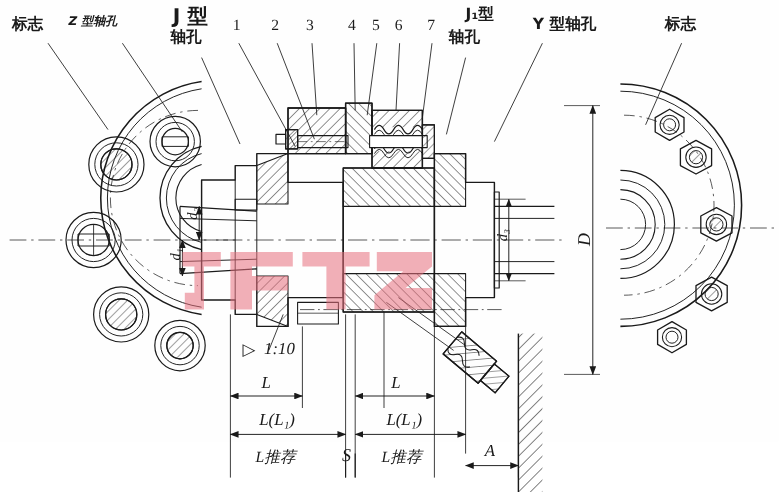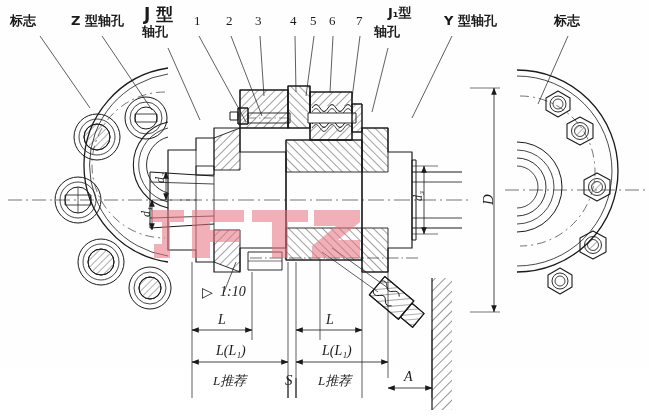--- a/index.html
+++ b/index.html
@@ -320,21 +320,21 @@
   <svg class="wm" viewBox="0 0 215 68">
     <g fill="#e8707e">
       <path d="M4,10 L36,10 L36,22 L22,22 L22,58 L6,58 L6,44 L14,44 L14,22 L4,22 Z"></path>
       <path d="M44,10 L96,10 L96,22 L62,22 L62,30 L92,30 L92,42 L62,42 L62,58 L44,58 Z"></path>
       <path d="M104,10 L160,10 L160,22 L140,22 L140,58 L124,58 L124,22 L104,22 Z"></path>
       <path d="M166,10 L212,10 L212,22 L190,40 L212,40 L212,58 L164,58 L164,46 L188,26 L166,26 Z"></path>
     </g>
   </svg>
 
   <div class="lbl cn" style="left:10px;top:14px;font-size:13px;">标志</div>
-  <div class="lbl cn" style="left:71px;top:14px;font-size:13px;">Z 型轴孔</div>
+  <div class="lbl cn" style="left:57px;top:14px;font-size:10px;font-style:italic;">Z 型轴孔</div>
   <div class="lbl cn" style="left:144px;top:6px;font-size:17px;">J 型</div>
   <div class="lbl cn" style="left:142px;top:25px;font-size:13px;">轴孔</div>
   <div class="lbl cn" style="left:388px;top:6px;font-size:13px;">J₁型</div>
   <div class="lbl cn" style="left:374px;top:25px;font-size:13px;">轴孔</div>
   <div class="lbl cn" style="left:444px;top:14px;font-size:13px;text-align:center;">Y 型轴孔</div>
   <div class="lbl cn" style="left:554px;top:14px;font-size:13px;">标志</div>
 
   <div class="lbl num" style="left:194px;top:14px;">1</div>
   <div class="lbl num" style="left:226px;top:14px;">2</div>
   <div class="lbl num" style="left:255px;top:14px;">3</div>

